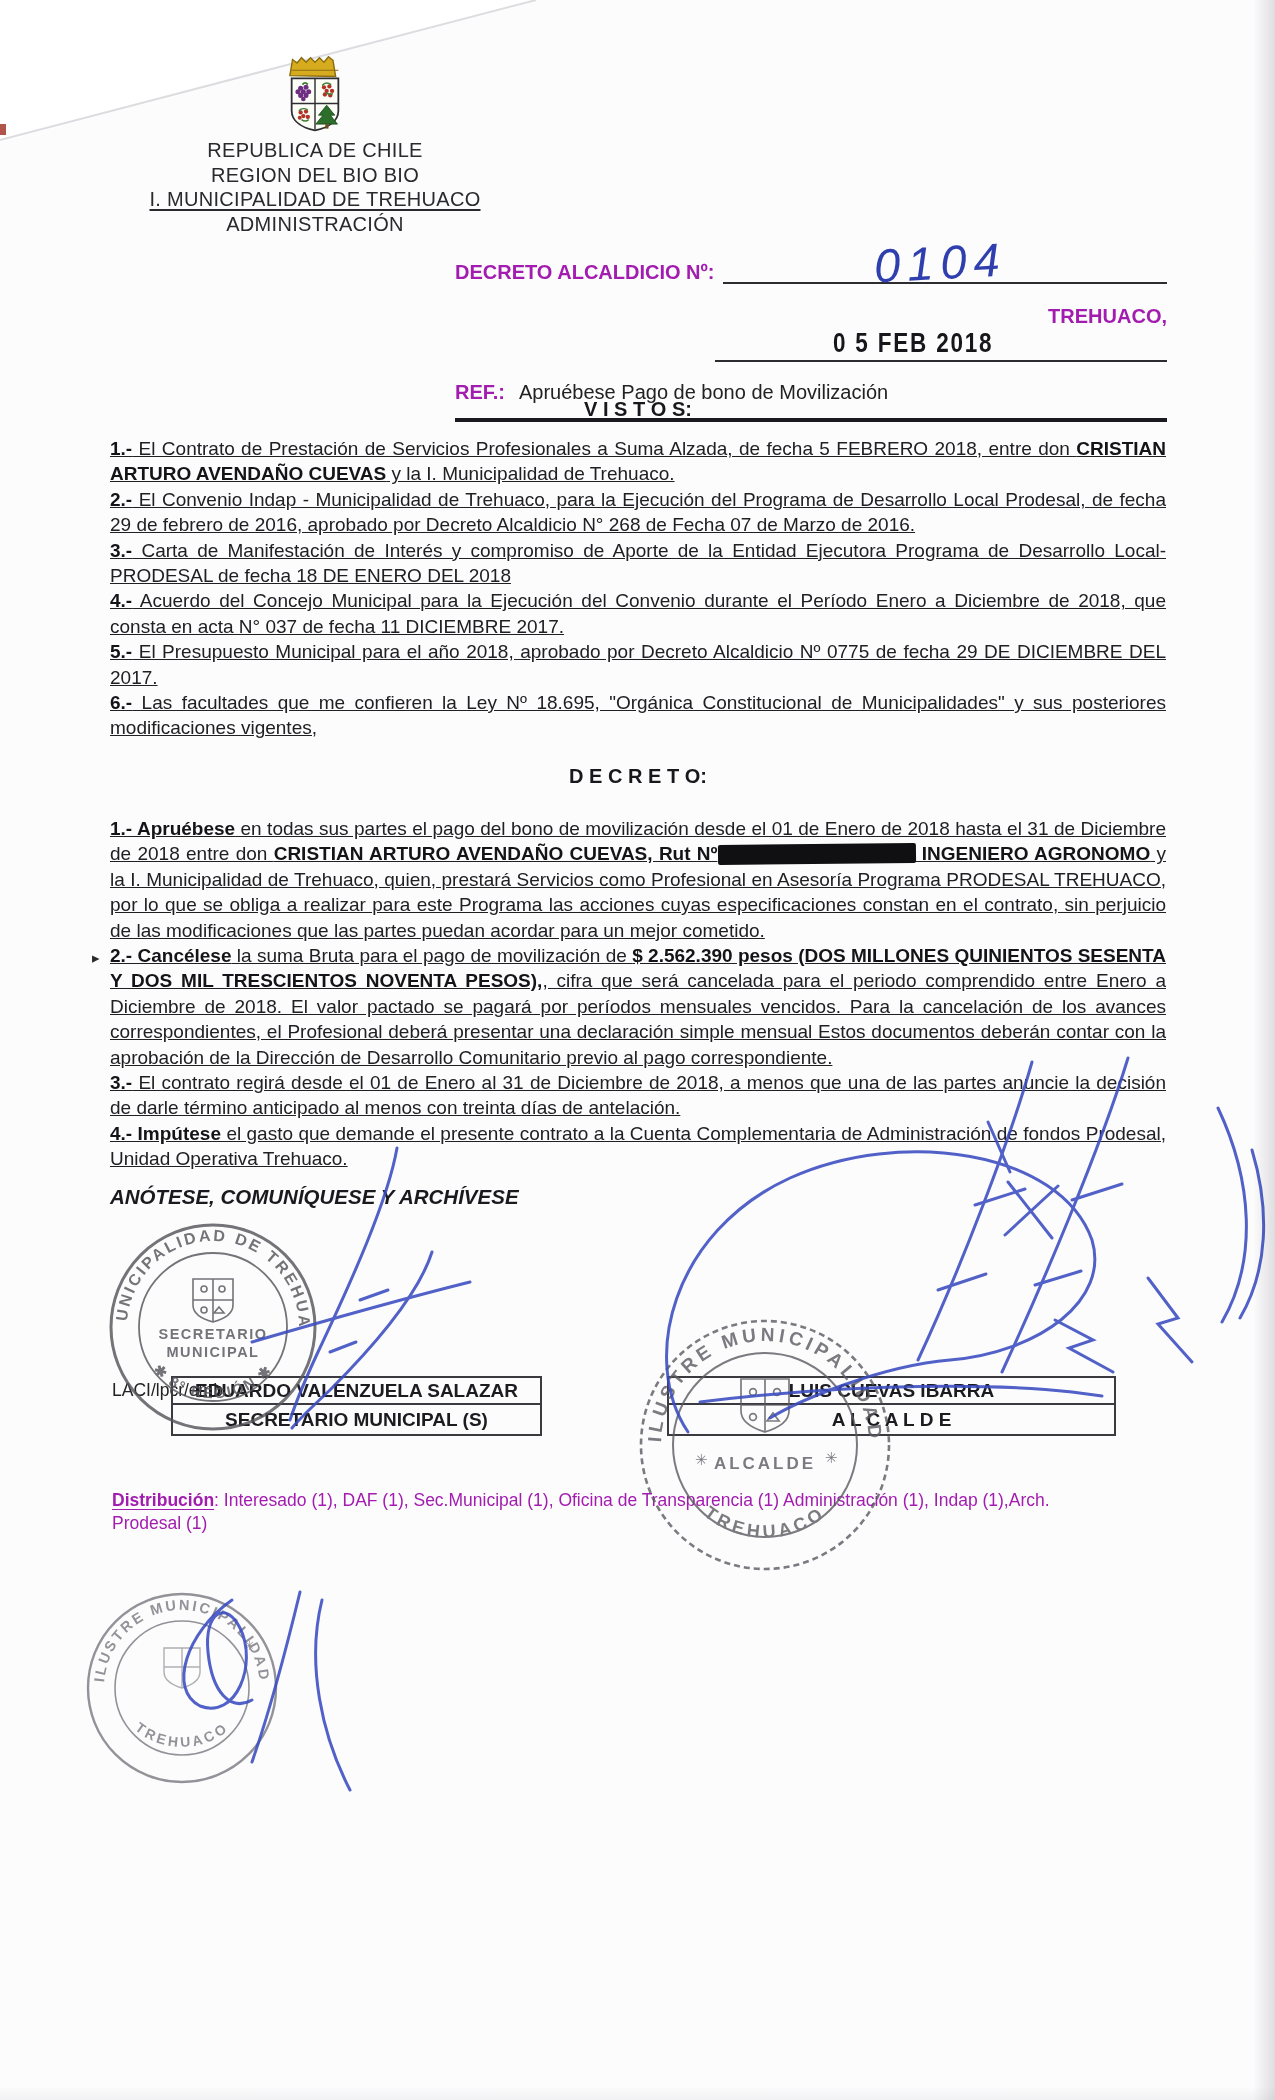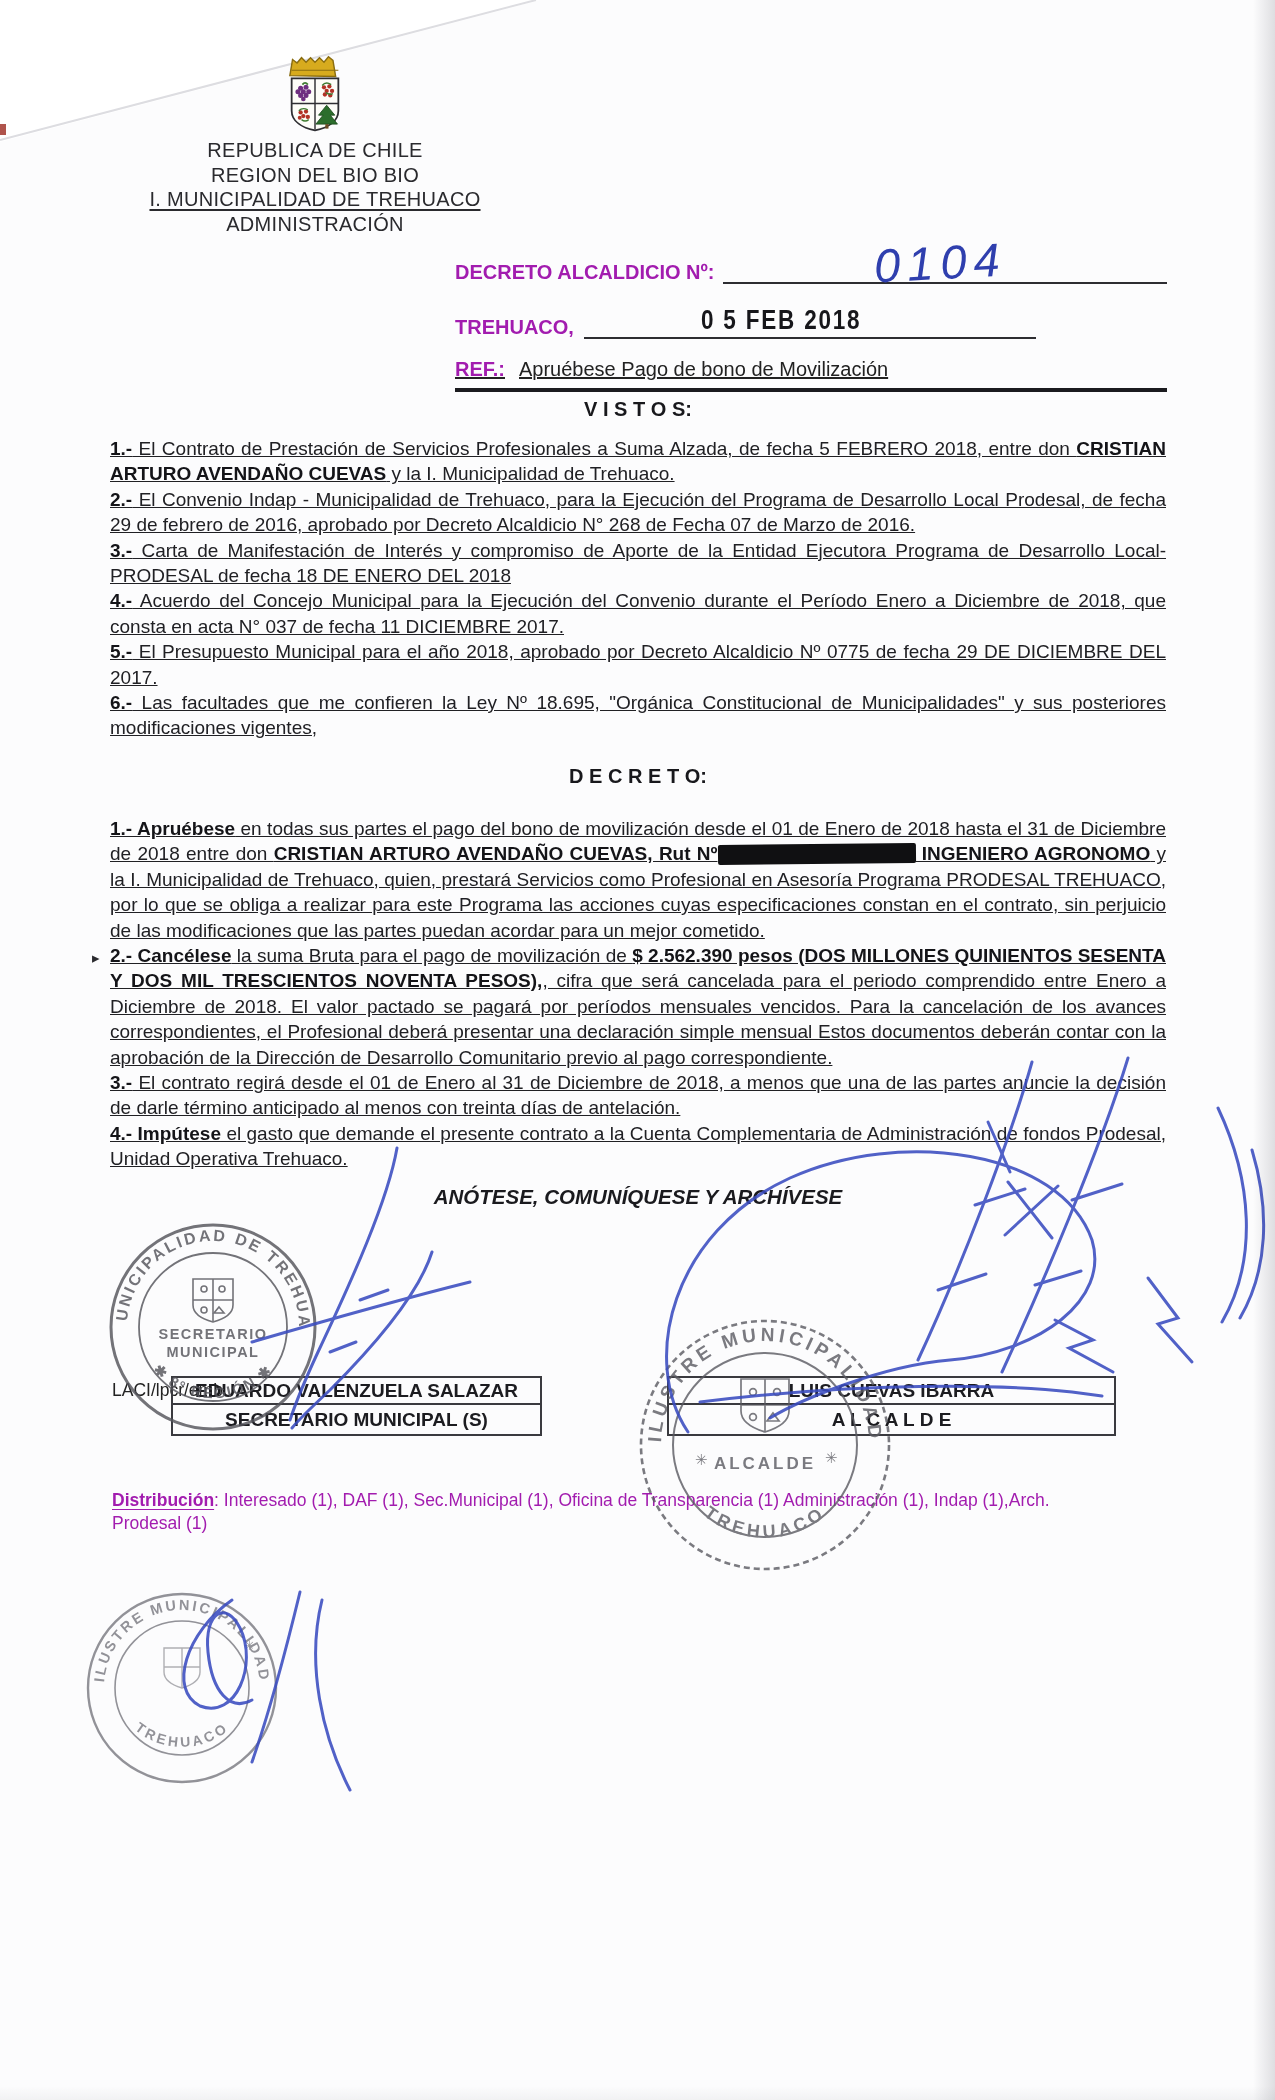--- a/index.html
+++ b/index.html
@@ -23,38 +23,38 @@
   .crest{display:block;margin:0 auto 4px auto;}
   .hdr-line{font-size:20px;line-height:24.5px;color:#2a2a2e;letter-spacing:.3px;}
   .hdr-line.u{text-decoration:underline;text-underline-offset:3px;}
 
   .hdr-right{position:absolute;left:455px;top:244px;width:712px;z-index:2;}
   .row-num{display:flex;align-items:flex-end;}
   .lbl{font-weight:bold;font-size:20px;white-space:nowrap;color:#a21caf;}
   .fill-line{flex:1;border-bottom:2px solid #2d2d31;margin-left:8px;height:38px;position:relative;}
   .handwritten{position:absolute;left:34%;bottom:-4px;font-size:47px;line-height:1;
     font-style:italic;color:#2f3fae;letter-spacing:7px;transform:rotate(-3deg);font-weight:normal;}
-  .row-place{display:flex;align-items:flex-end;margin-top:21px;}
+  .row-place{display:flex;align-items:flex-end;margin-top:21px;flex-direction:column;}
   .place-line{width:452px;border-bottom:2px solid #2d2d31;margin-left:10px;height:32px;position:relative;}
   .datestamp{position:absolute;left:26%;bottom:2px;font-weight:bold;font-size:25px;letter-spacing:2px;
     color:#17171b;transform:scale(.9,1.08);transform-origin:left bottom;white-space:nowrap;}
-  .row-ref{margin-top:19px;padding-bottom:7px;border-bottom:4px solid #1b1b1f;font-size:20px;color:#222;text-decoration:underline;}
+  .row-ref{margin-top:19px;padding-bottom:14px;border-bottom:4px solid #1b1b1f;font-size:20px;color:#222;}
   .row-ref .lbl{margin-right:14px;}
 
   
   .main{position:absolute;left:110px;top:398px;width:1056px;z-index:2;}
   .sec-title{text-align:center;font-weight:bold;font-size:20px;color:#18181c;margin:0 0 15px 0;}
   .sec-title.dec{margin:24px 0 28px 0;}
   p.item{margin:0;text-align:justify;font-size:19px;line-height:25.4px;color:#202024;text-decoration:underline;}
   p.item b{color:#141418;}
   .redacted{display:inline-block;width:198px;height:20px;background:#101012;border-radius:2px;
     vertical-align:-4px;transform:rotate(-.6deg);}
   .rel{position:relative;}
   .arrow-marker{position:absolute;left:-18px;top:2px;font-size:15px;color:#2a2a2e;}
-  .closing{text-align:center;font-weight:bold;font-style:italic;font-size:20.5px;color:#1a1a1e;margin-top:13px;}
+  .closing{font-weight:bold;font-style:italic;font-size:20.5px;color:#1a1a1e;margin-top:13px;}
 
   
   .sigbox{position:absolute;top:1376px;z-index:3;}
   .sigbox .name,.sigbox .title{border:2px solid #3a3a3f;display:flex;align-items:center;justify-content:center;
     font-weight:bold;font-size:19px;color:#1c1c20;background:transparent;margin-left:25px;}
   .sigbox .name{height:25px;}
   .sigbox .title{height:29px;margin-top:-2px;}
   .sig-left{left:146px;width:396px;}
   .sig-right{left:642px;width:474px;}
 

